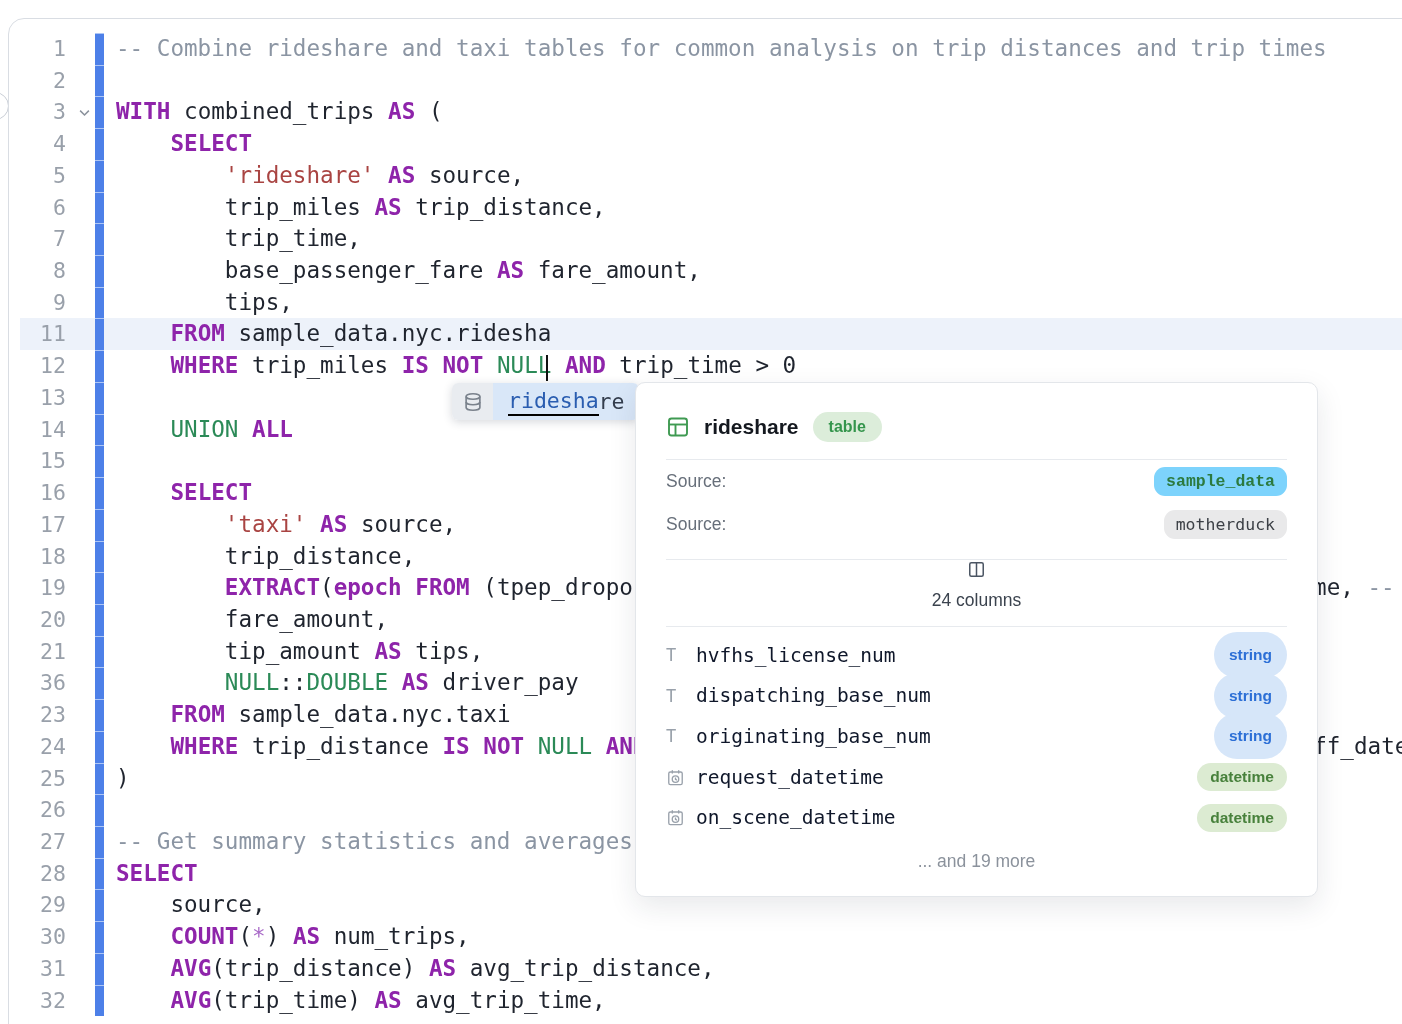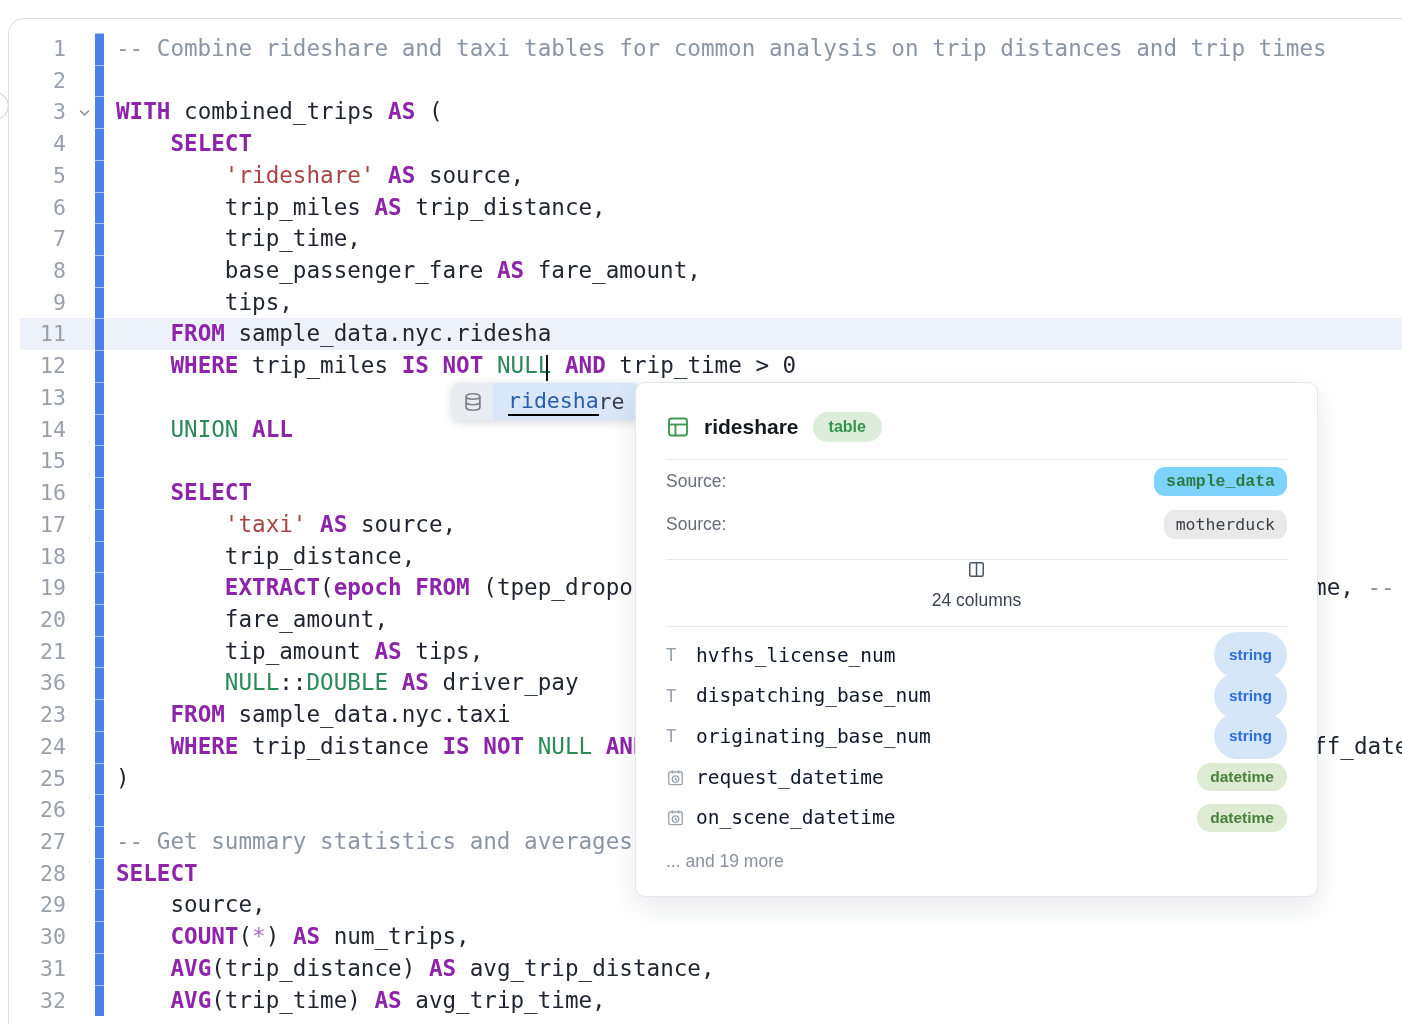--- a/index.html
+++ b/index.html
@@ -67,21 +67,21 @@
   .p-div{border:0;border-top:1px solid #e7eaee;margin:13px 0 0 0;}
   .kv{display:flex;justify-content:space-between;align-items:center;height:43px;}
   .kv:first-of-type{margin-top:5px;}
   .kv-label{color:#676f7a;font-size:17.5px;}
   .count-row{display:flex;align-items:center;gap:11px;height:53px;color:#3b434e;font-size:17.5px;flex-direction:column;}
   .count-row svg{color:#4b5563;}
   .col-row{display:flex;align-items:center;height:40.6px;}
   .col-rows{margin-top:8px;}
   .col-icon{width:30px;color:#99a1ab;display:flex;align-items:center;font-size:17px;font-family:"DejaVu Sans Mono",monospace;}
   .col-name{flex:1;font-family:"DejaVu Sans Mono",monospace;font-size:19.5px;color:#0f172a;}
-  .more{text-align:left;color:#8b929c;font-size:17.5px;margin-top:13px;}
+  .more{text-align:center;color:#8b929c;font-size:17.5px;margin-top:13px;}
 </style>
 </head>
 <body>
 
 <div class="circle-fragment"></div>
 <div class="pane-border"></div>
 
 <div class="lines" id="lines">
     <div class="line"><span class="ln">1</span><span class="fold"></span><span class="bar"></span><span class="code"><span class="tk-cmt">-- Combine rideshare and taxi tables for common analysis on trip distances and trip times</span></span></div>
     <div class="line"><span class="ln">2</span><span class="fold"></span><span class="bar"></span><span class="code"></span></div>

